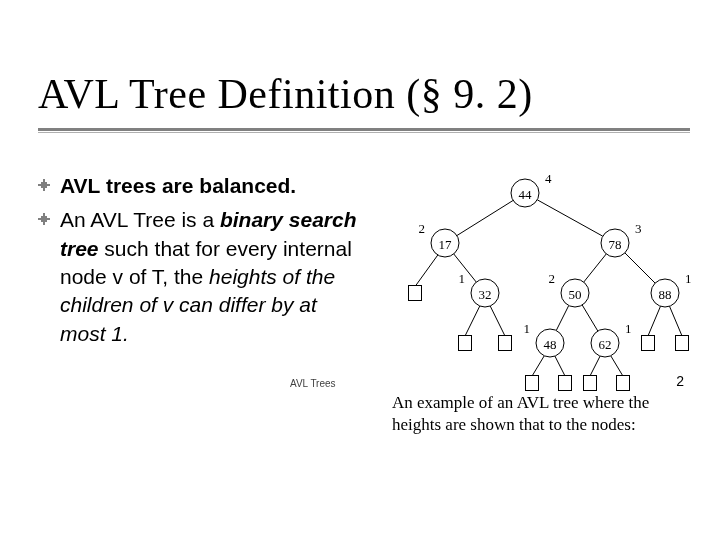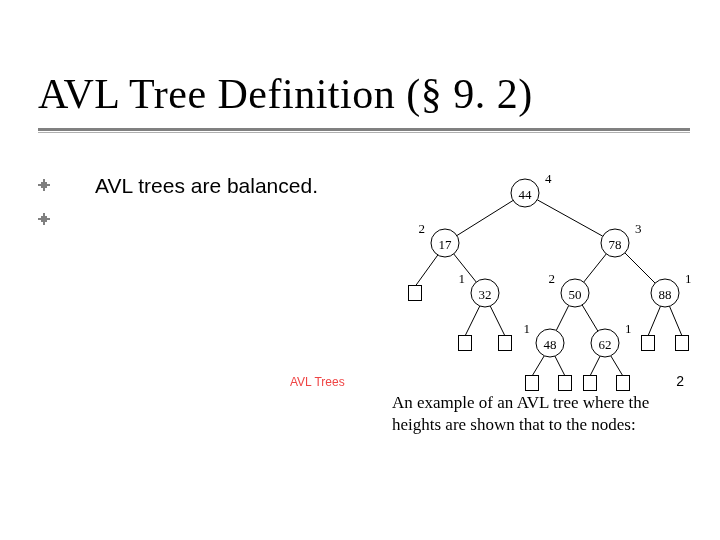--- a/index.html
+++ b/index.html
@@ -72,21 +72,21 @@
   }
   .bullet-icon::before {
     left: 5px; top: 0; width: 2px; height: 12px;
   }
   .bullet-icon::after {
     left: 0; top: 5px; width: 12px; height: 2px;
   }
   .bi-c {
     position: absolute; left: 3px; top: 3px; width: 6px; height: 6px; background: #808080;
   }
-  .bold { font-weight: normal; margin-left: 35px; }
+  .bold { font-weight: bold; }
   .ital { font-style: italic; }
 
   .diagram {
     position: absolute;
     left: 380px;
     top: 165px;
     width: 320px;
     height: 220px;
   }
   .caption {
@@ -96,22 +96,22 @@
     width: 320px;
     font-family: "Times New Roman", Times, serif;
     font-size: 17px;
     line-height: 1.3;
   }
   .footer-left {
     position: absolute;
     left: 290px;
     bottom: 20px;
     font-family: Arial, sans-serif;
-    font-size: 12px;
-    color: #ef4444;
+    font-size: 10px;
+    color: #404040;
   }
   .footer-right {
     position: absolute;
     right: 36px;
     bottom: 20px;
     font-family: Arial, sans-serif;
     font-size: 14px;
     color: #000;
   }
 
@@ -135,20 +135,23 @@
     <div class="bullet">
       <span class="bullet-icon">
           <span class="bi-c"></span>
         </span>
       <span class="bold">AVL trees are balanced.</span>
     </div>
     <div class="bullet">
       <span class="bullet-icon">
           <span class="bi-c"></span>
         </span>
+      <span>
+        <span>An AVL Tree is a </span><span class="ital bold">binary search tree</span><span> such that for every internal node v of T, the </span><span class="ital">heights of the children of v can differ by at most 1.</span>
+      </span>
     </div>
   </div>
 
   <div class="diagram">
     <svg id="treeSvg" width="320" height="230">
         <line x1="133.12802374392876" y1="35.41998516004452" x2="76.87197625607124" y2="70.58001483995548" class="edge"></line>
         <line x1="157.23820186570154" y1="34.79900103650085" x2="222.76179813429846" y2="71.20099896349915" class="edge"></line>
         <line x1="57.79705942401463" y1="90.00490095997561" x2="35" y2="121.56880305715592" class="edge"></line>
         <line x1="73.74573066576194" y1="88.93216333220242" x2="96.25426933423806" y2="117.06783666779758" class="edge"></line>
         <line x1="99.80053053104255" y1="140.99867367239364" x2="85" y2="171.03642481836056" class="edge"></line>

